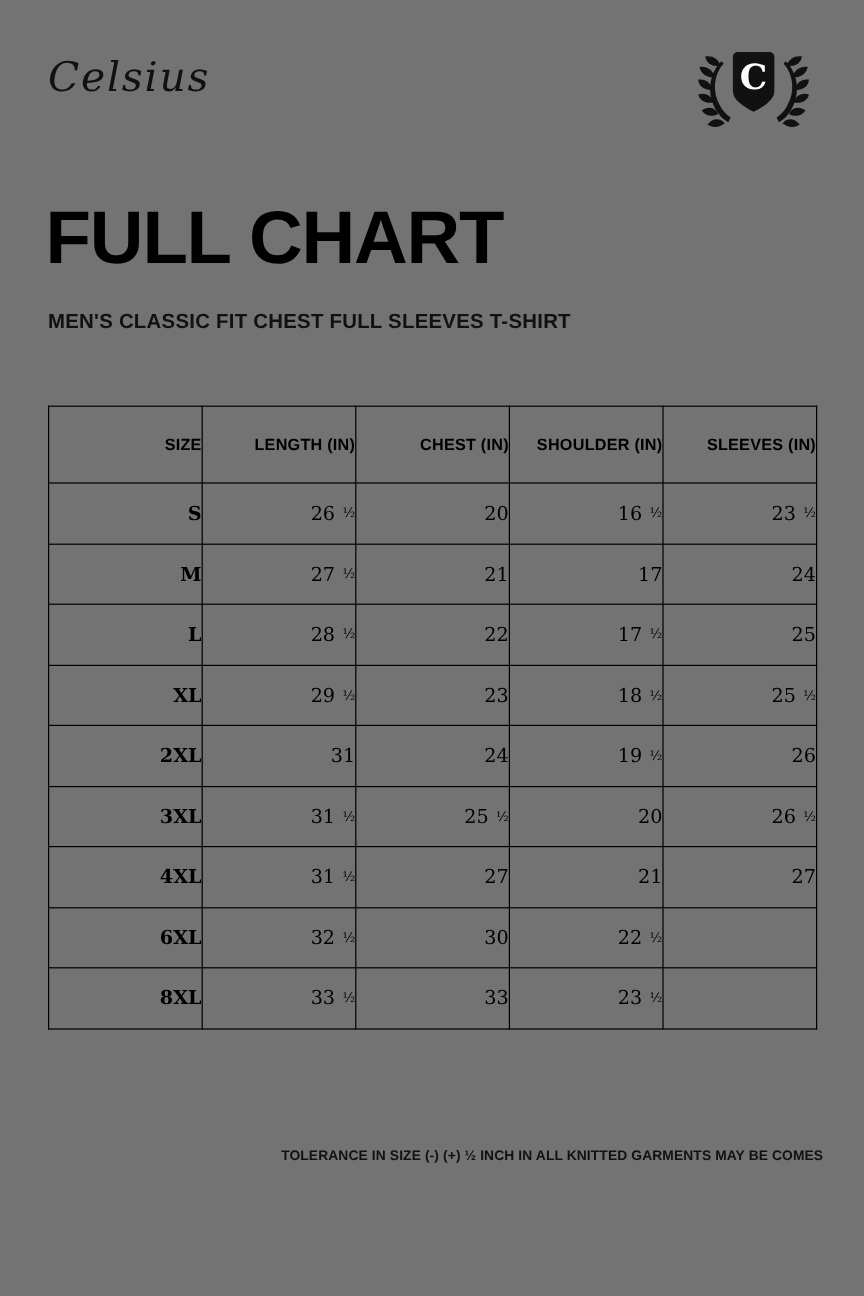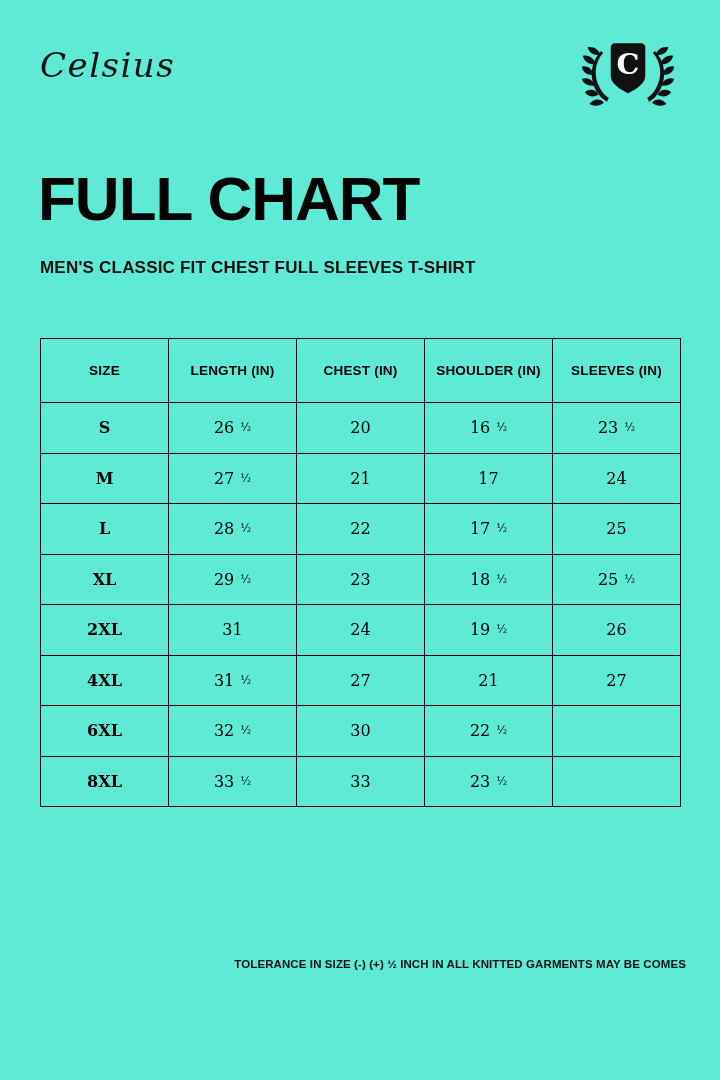--- a/index.html
+++ b/index.html
@@ -9,21 +9,21 @@
     width: 720px;
     height: 1080px;
     background: #ffffff;
     font-family: "Liberation Sans", sans-serif;
     color: #000000;
   }
   .page {
     position: relative;
     width: 720px;
     height: 1080px;
-    background: #5eead4;
+    background: #737373;
     overflow: hidden;
   }
 
   
   .header {
     position: absolute;
     top: 26px;
     left: 40px;
     right: 40px;
     height: 90px;
@@ -76,21 +76,21 @@
     width: 640px;
   }
   table.size-table {
     border-collapse: collapse;
     width: 640px;
     table-layout: fixed;
   }
   table.size-table th,
   table.size-table td {
     border: 1px solid #000;
-    text-align: center;
+    text-align: right;
     vertical-align: middle;
     padding: 0;
     height: 50.5px;
   }
   table.size-table thead th {
     height: 64px;
     font-family: "Liberation Sans", sans-serif;
     font-size: 13.5px;
     font-weight: bold;
     letter-spacing: 0.2px;
@@ -215,20 +215,27 @@
             <td>25 <span class="frac">½</span></td>
           </tr>
           <tr>
             <td class="size-cell">2XL</td>
             <td>31</td>
             <td>24</td>
             <td>19 <span class="frac">½</span></td>
             <td>26</td>
           </tr>
           <tr>
+            <td class="size-cell">3XL</td>
+            <td>31 <span class="frac">½</span></td>
+            <td>25 <span class="frac">½</span></td>
+            <td>20</td>
+            <td>26 <span class="frac">½</span></td>
+          </tr>
+          <tr>
             <td class="size-cell">4XL</td>
             <td>31 <span class="frac">½</span></td>
             <td>27</td>
             <td>21</td>
             <td>27</td>
           </tr>
           <tr>
             <td class="size-cell">6XL</td>
             <td>32 <span class="frac">½</span></td>
             <td>30</td>

